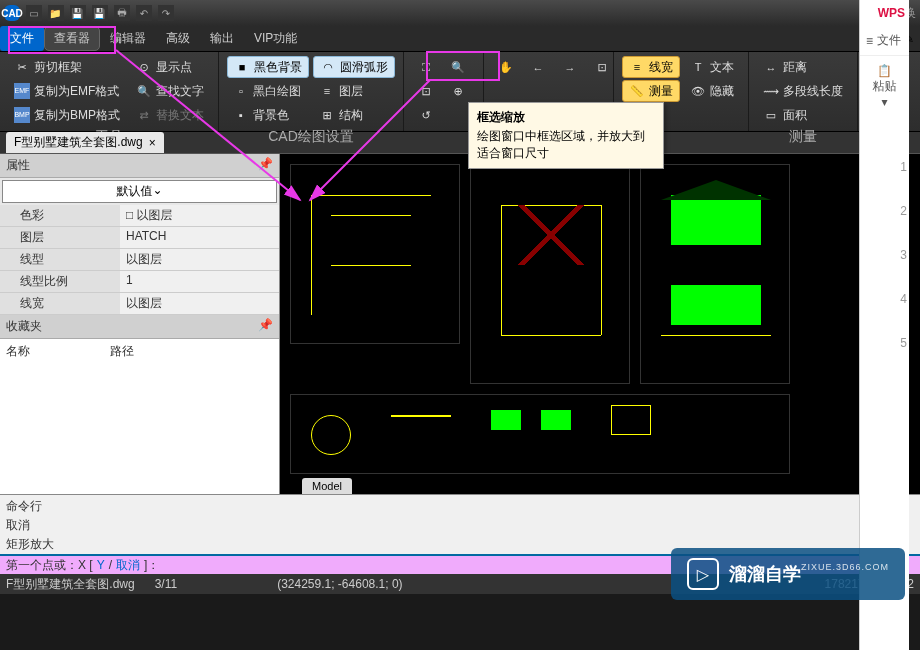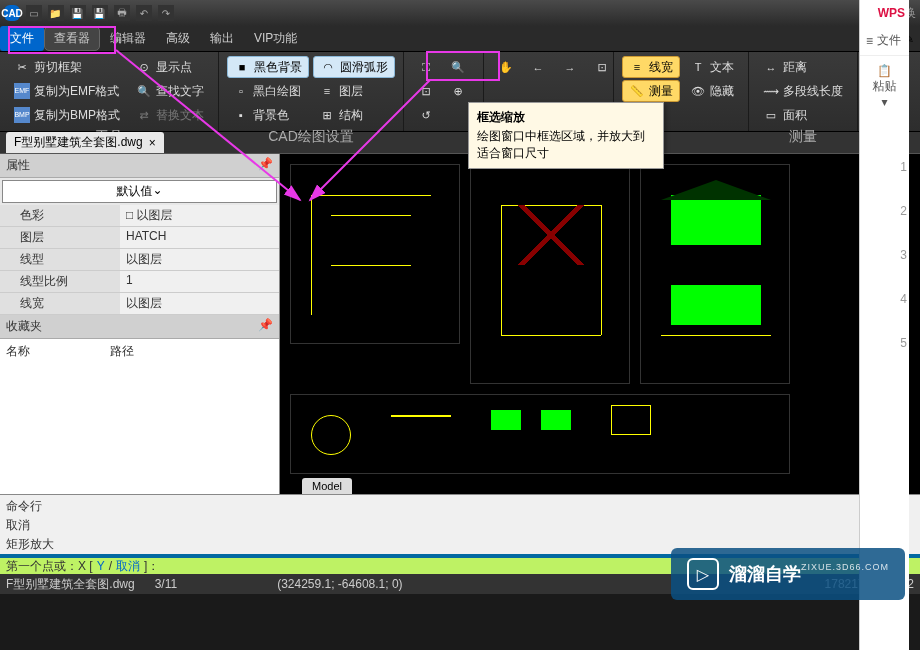--- a/index.html
+++ b/index.html
@@ -37,21 +37,21 @@
 .prow .pv{flex:1;padding:2px 6px;background:#f0f0f0;color:#333}
 .prow.hdr .pk{background:#d0d0d0;padding-left:6px}
 .favpanel{flex:1;display:flex;flex-direction:column}
 .favcols{display:flex;padding:4px 6px;color:#333;gap:80px}
 .canvas{flex:1;background:#000;position:relative;overflow:hidden}
 .dwl{position:absolute;background:#ffff00}
 .dwg{position:absolute;background:#00ff00}
 .modeltab{position:absolute;bottom:0;left:22px;background:#ddd;color:#000;padding:2px 10px;border-radius:3px 3px 0 0;font-size:11px}
 .cmdpanel{height:60px;background:#f0f0f0;border-top:1px solid #888;padding:2px 6px;color:#333}
 .cmdline{padding:1px 0;font-size:12px}
-.statusbar{height:20px;background:#bef264;display:flex;align-items:center;padding:0 6px;color:#333;font-size:11px;border-top:4px solid #0369a1}
+.statusbar{height:20px;background:#f0abfc;display:flex;align-items:center;padding:0 6px;color:#333;font-size:11px;border-top:2px solid #0369a1}
 .statusbar .sl{margin-right:4px}
 .statusbar .link{color:#0066cc}
 .statusbar2{height:20px;background:#333;display:flex;align-items:center;padding:0 6px;color:#ccc;font-size:11px;gap:20px}
 .watermark{position:absolute;right:15px;bottom:50px;background:rgba(10,80,130,.85);color:#fff;padding:10px 16px;border-radius:6px;display:flex;align-items:center;gap:10px;z-index:50}
 .watermark .logo{width:32px;height:32px;border:2px solid #fff;border-radius:6px;display:flex;align-items:center;justify-content:center;font-size:16px}
 .watermark .txt{display:flex;flex-direction:row}
 .watermark .zh{font-size:18px;font-weight:bold}
 .watermark .en{font-size:9px;letter-spacing:1px;opacity:.8}
 .wps{position:absolute;right:11px;top:0;width:50px;height:650px;background:#fff;border-left:1px solid #ccc}
 .wps .whdr{height:26px;display:flex;align-items:center;justify-content:flex-end;padding:0 4px;color:#333;font-size:10px;gap:2px}

